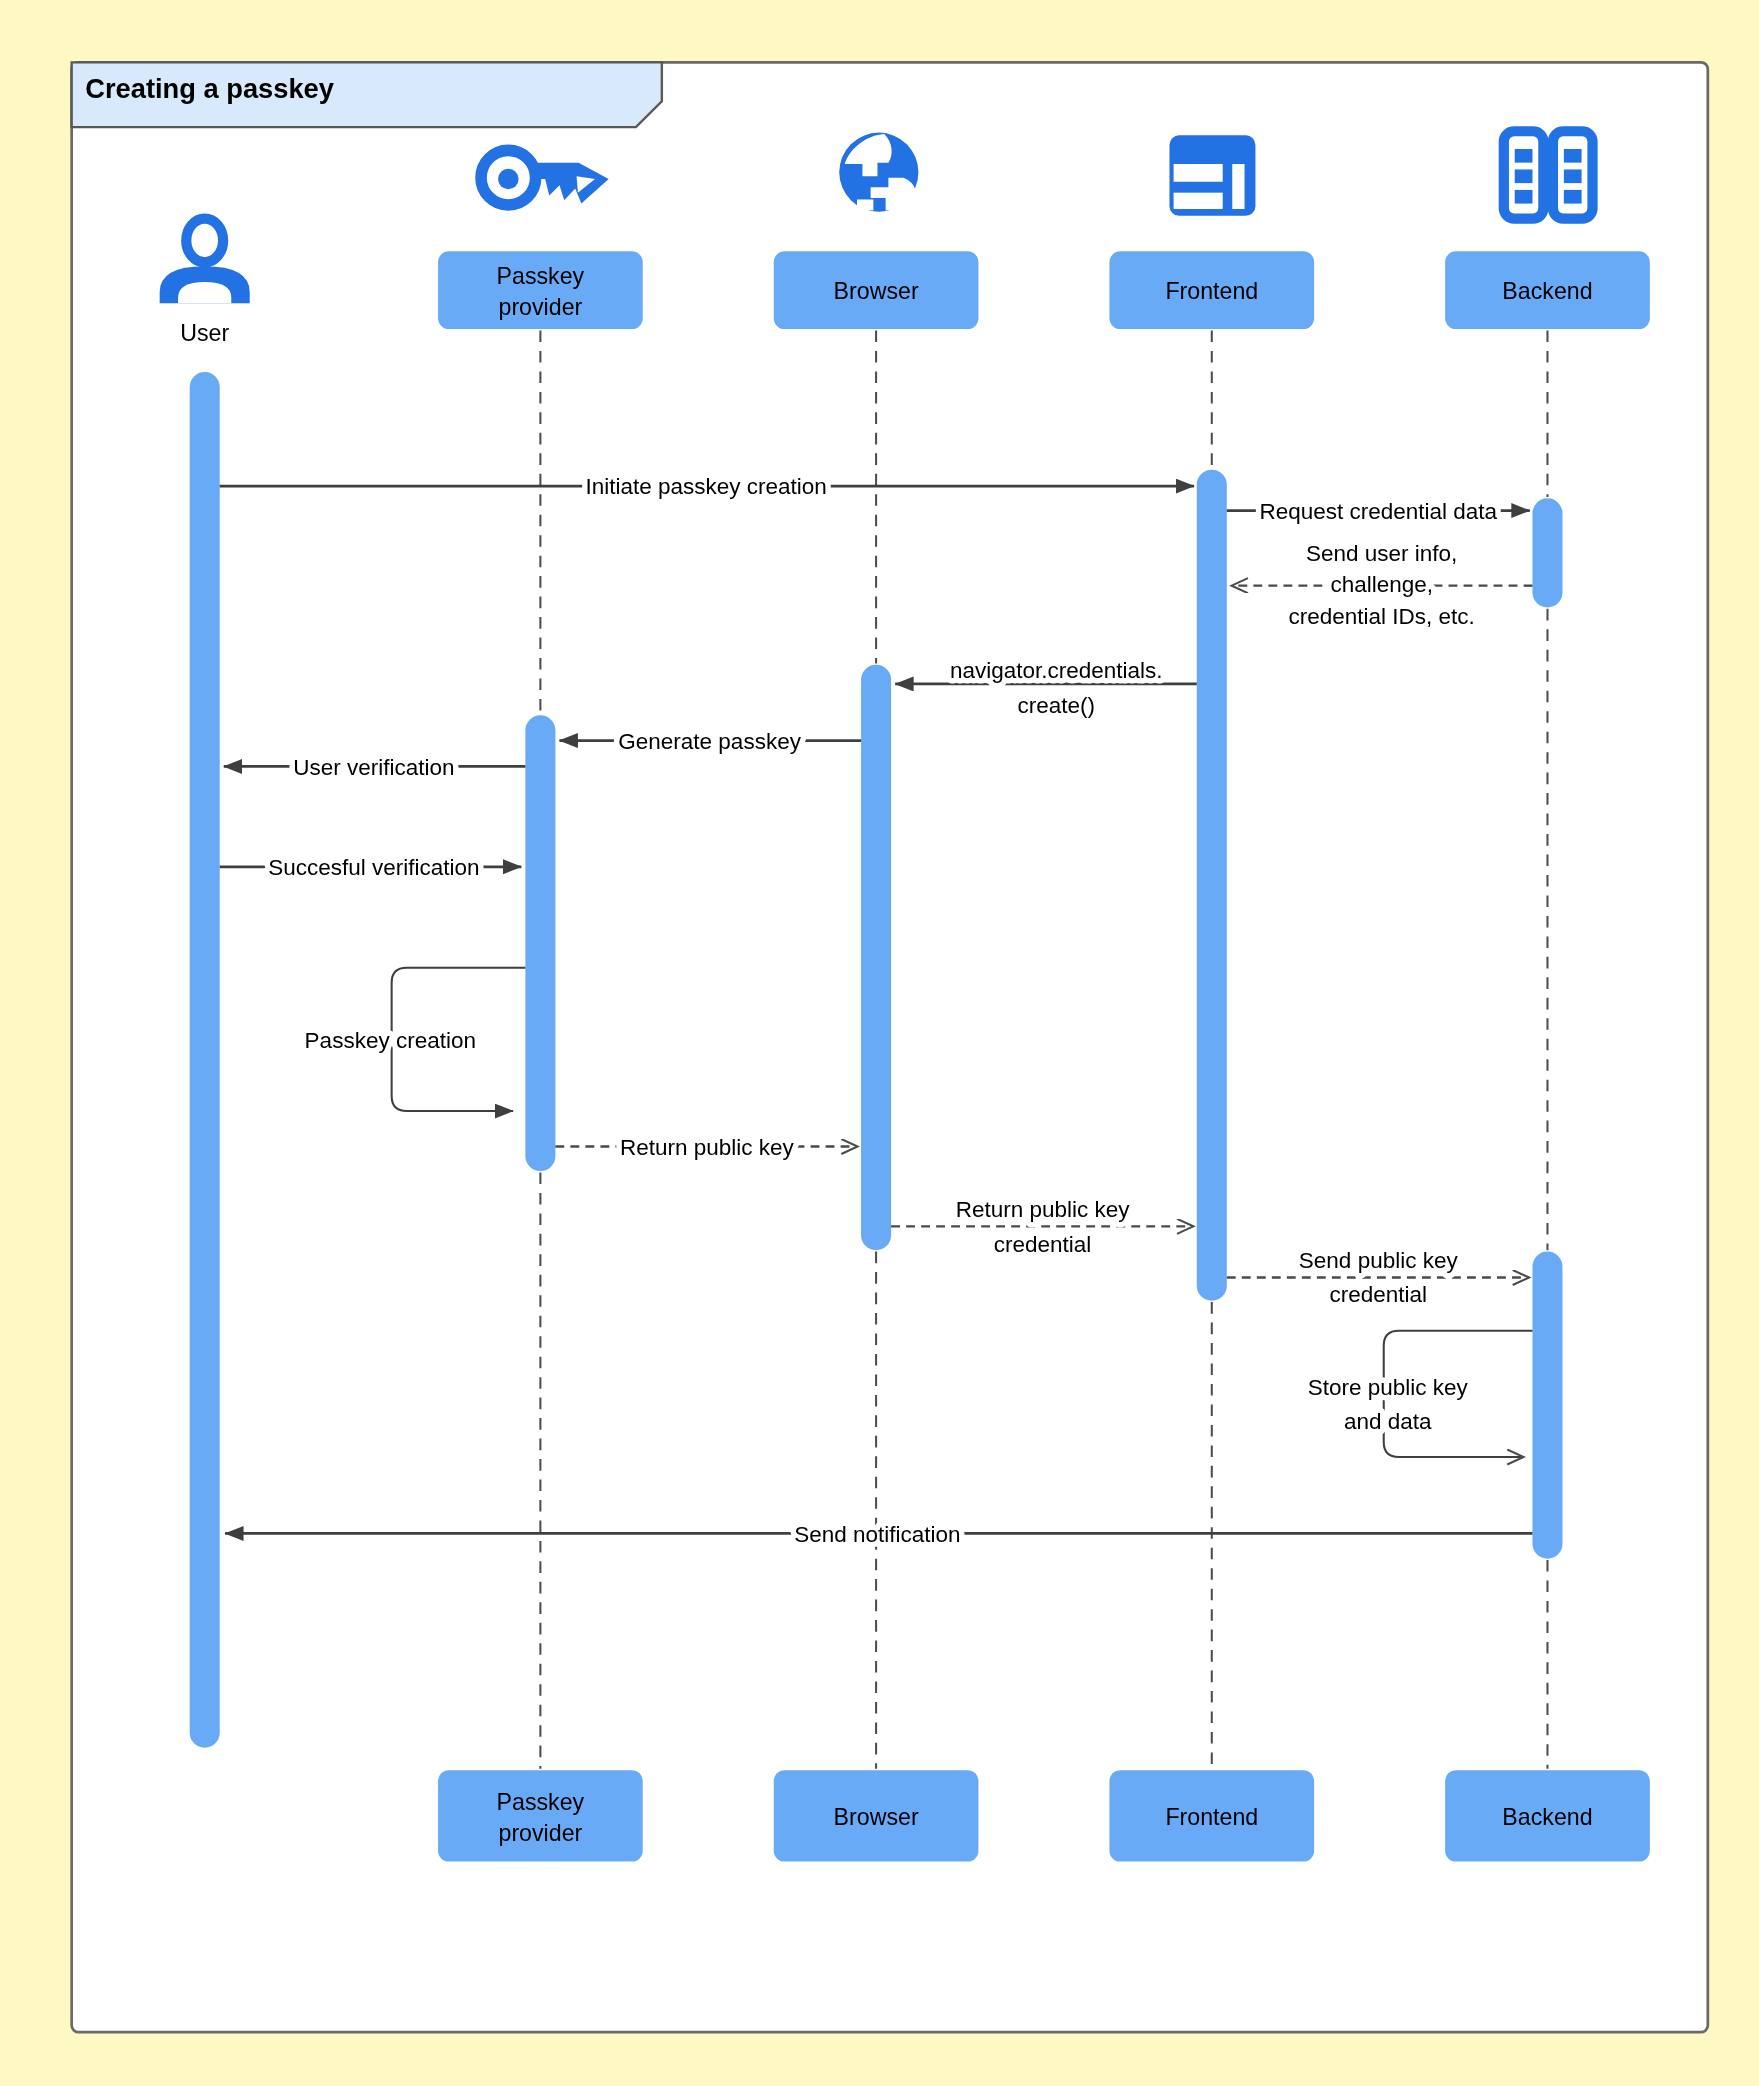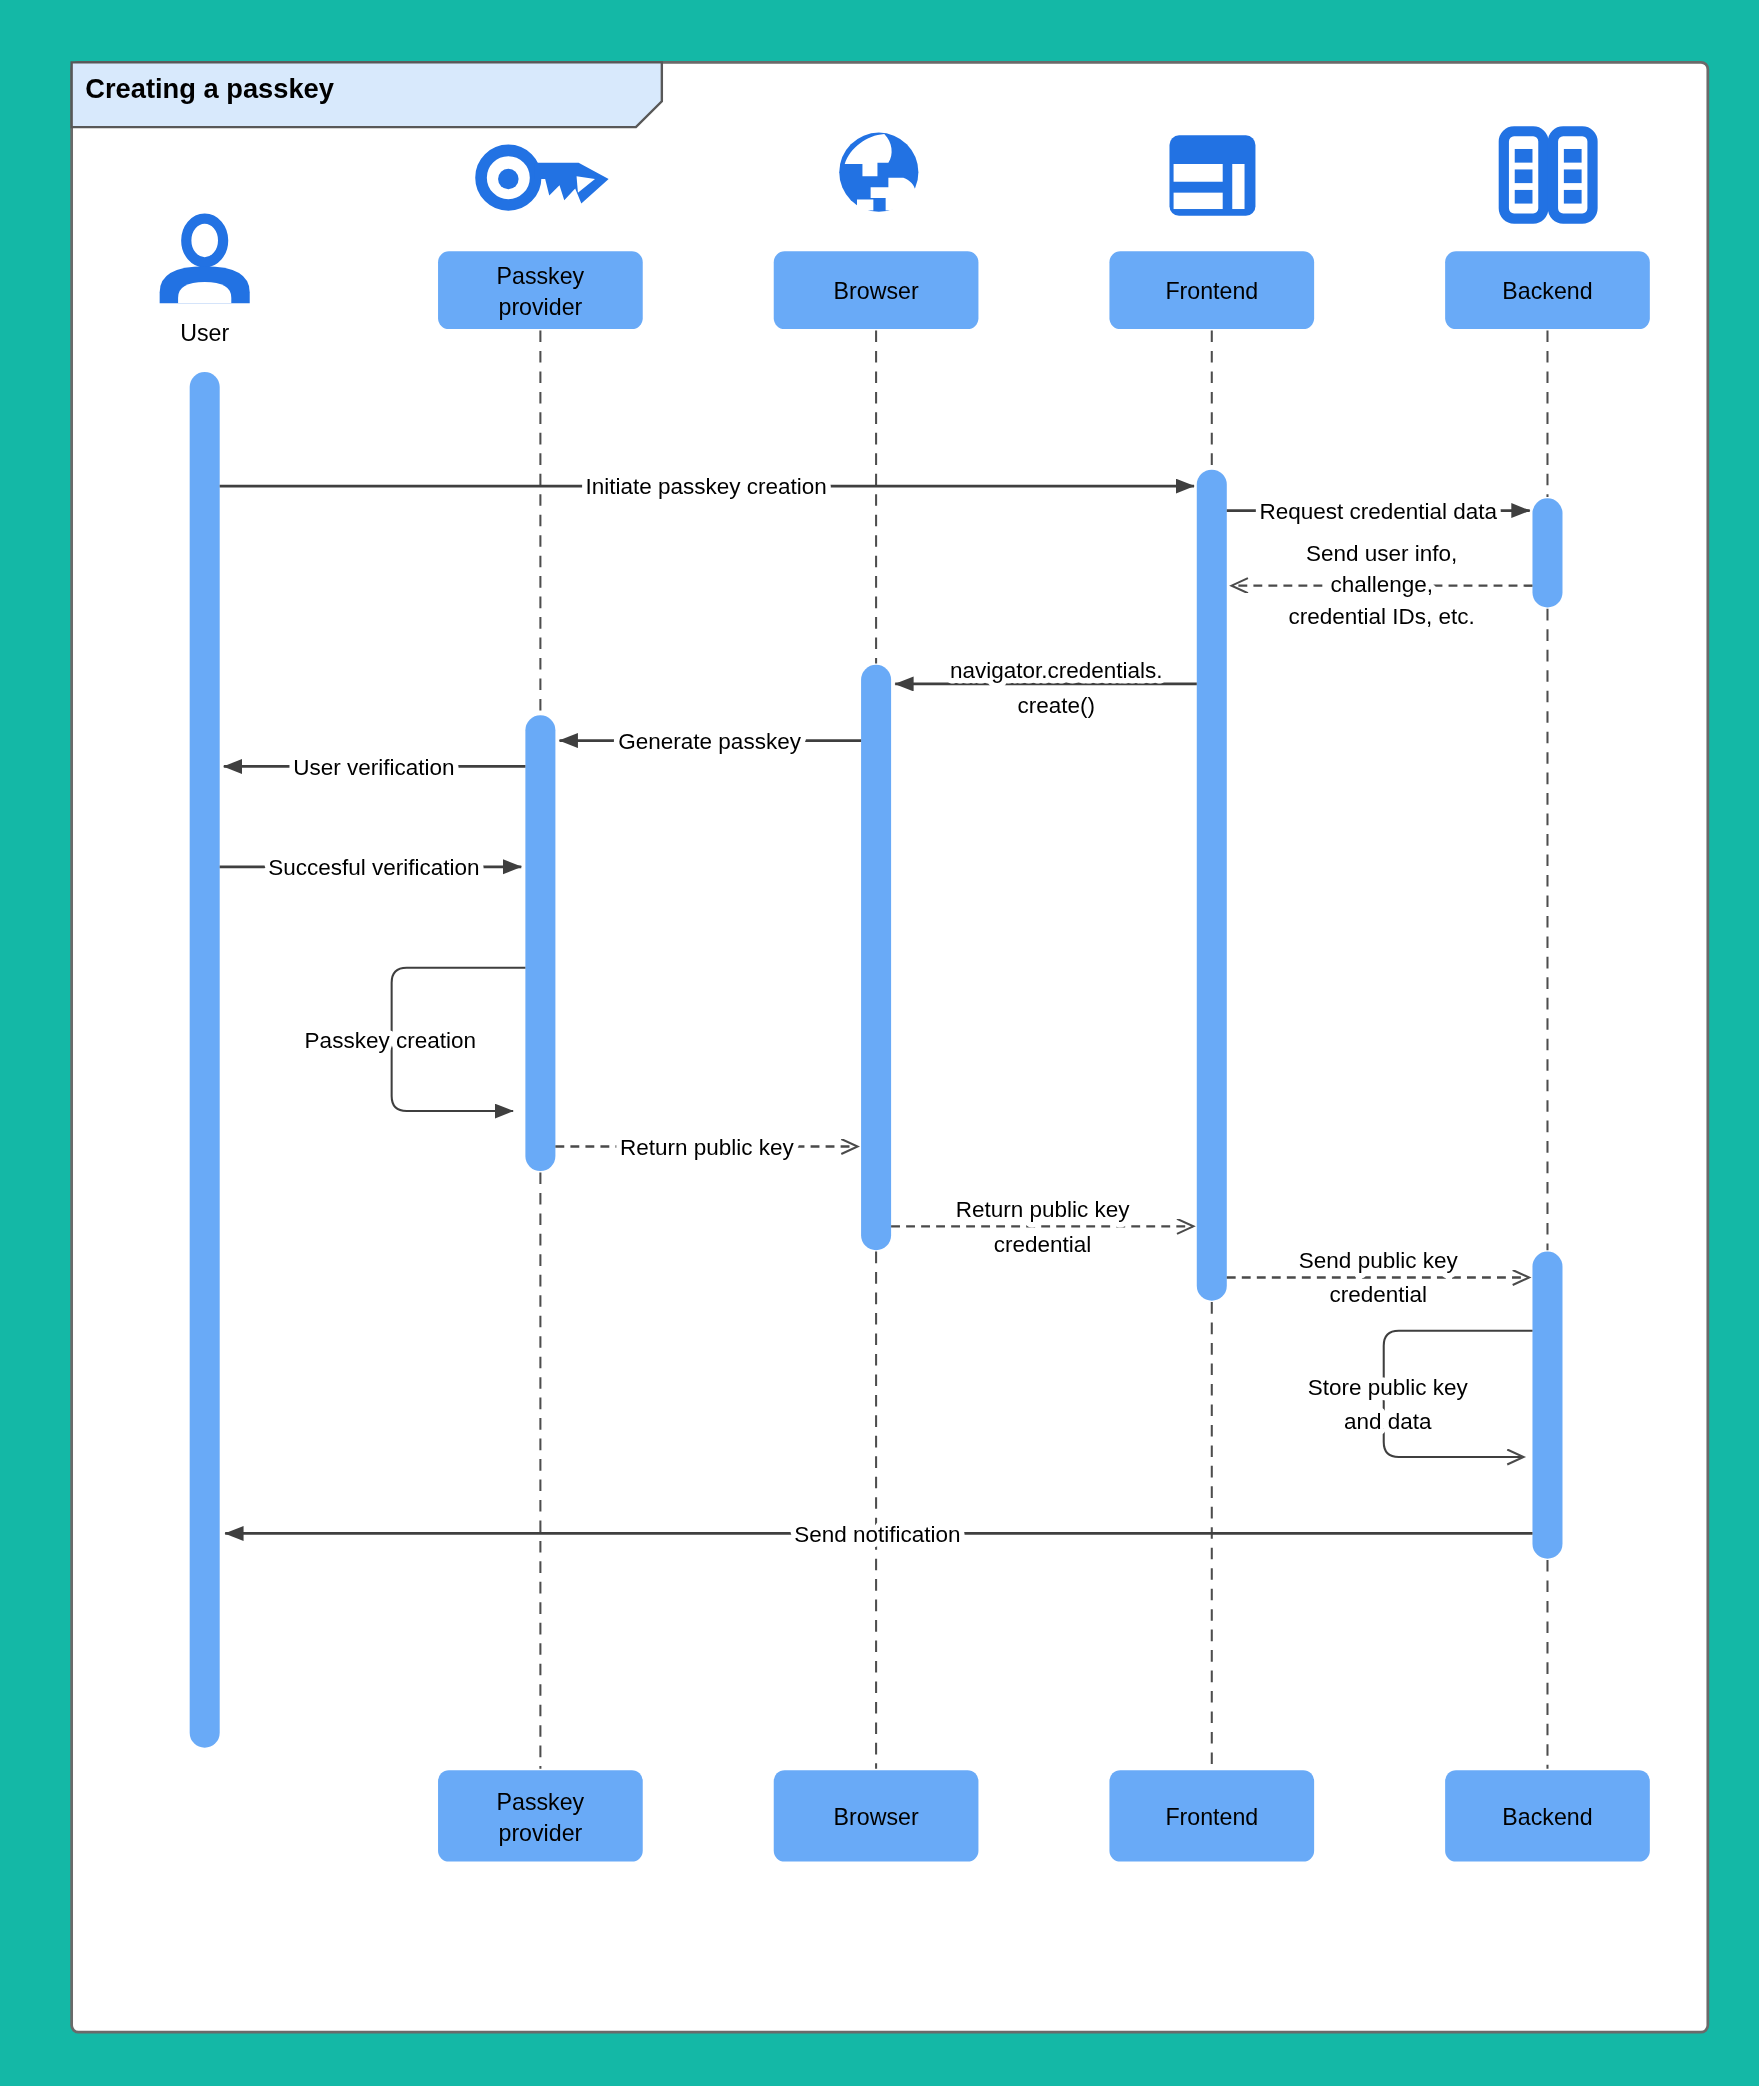--- a/index.html
+++ b/index.html
@@ -1,16 +1,16 @@
 <!DOCTYPE html>
 <html style="font-size:11px"><head>
 <meta charset="utf-8">
 <style>
   html,body{margin:0;padding:0;background:#ffffff;}
-  .stage{position:relative;width:1759px;height:2087px;background:#14b8a6;
+  .stage{position:relative;width:1759px;height:2087px;background:#fef9c3;
          font-family:"Liberation Sans", sans-serif;}
   svg{display:block;}
   .msg{font:33px "Liberation Sans", sans-serif;fill:#000;text-anchor:middle;
        paint-order:stroke;stroke:#ffffff;stroke-width:16px;stroke-linejoin:round;}
   .actor-label{font:34px "Liberation Sans", sans-serif;fill:#000;text-anchor:middle;}
   .title-text{font:bold 40px "Liberation Sans", sans-serif;fill:#000;}
   .lifeline{stroke:#4d4d4d;stroke-width:3;stroke-dasharray:17 13;fill:none;}
   .bar{fill:#69AAF7;}
   .abox{fill:#69AAF7;}
   .solidmsg{stroke:#3f3f3f;stroke-width:4;fill:none;}

